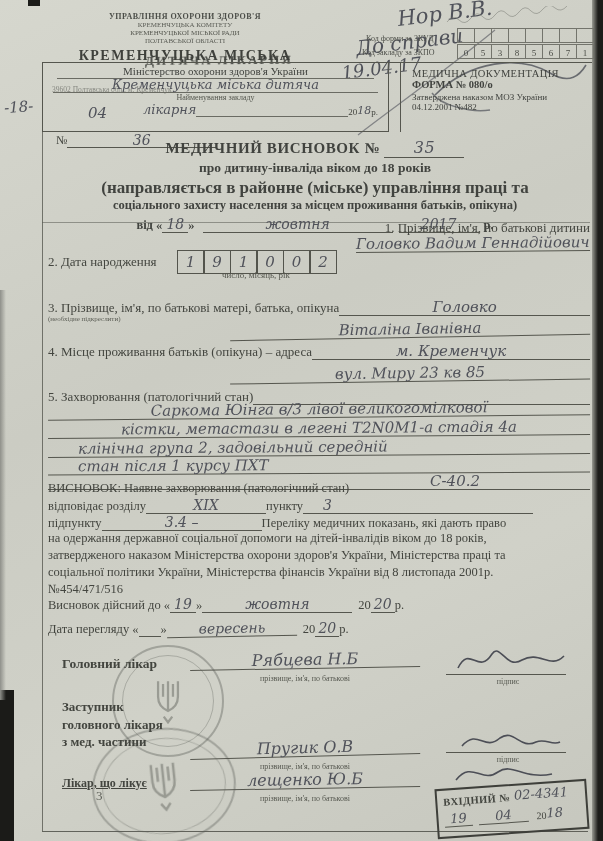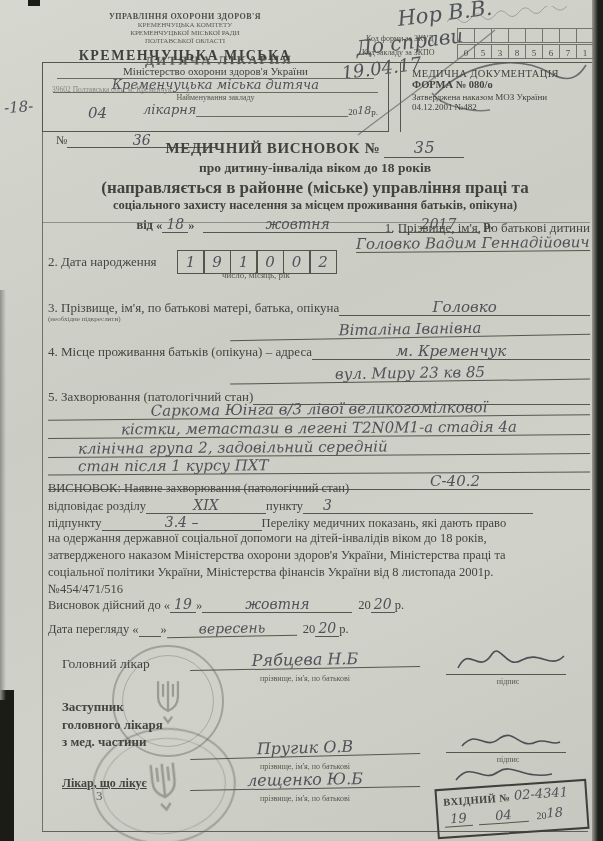--- a/index.html
+++ b/index.html
@@ -234,21 +234,21 @@
     </svg>
   </div>
   <div class="rstamp" style="left:92px;top:728px;width:140px;height:112px;transform:rotate(-6deg);">
     <div class="inner"></div>
     <svg width="38" height="52" viewBox="0 0 24 32" style="opacity:.45;">
       <path d="M5 2 v11 q0 7 7 10 q7 -3 7 -10 V2 M12 2 v21 M8.5 4 v9 M15.5 4 v9 M9 27 l3 4 3 -4" stroke="#5a5c56" stroke-width="1.6" fill="none"></path>
     </svg>
   </div>
   <div class="abs pr" style="left:96px;top:788px;font-size:13px;color:#5c5e57;">3</div>
 
-  <div class="abs pr" style="left:62px;top:656px;font-size:13.5px;font-weight:normal;">Головний лікар</div>
+  <div class="abs pr" style="left:62px;top:656px;font-size:13.5px;font-weight:bold;">Головний лікар</div>
   <div class="frow" style="left:190px;top:652px;width:230px;">
     <span class="fill hw" style="font-size:16px;transform:rotate(-1deg);">Рябцева Н.Б</span>
   </div>
   <div class="abs capt" style="left:210px;top:674px;width:190px;">прізвище, ім'я, по батькові</div>
   <svg class="abs" style="left:448px;top:640px;" width="120" height="36">
     <path d="M10 28 C 22 4, 30 36, 44 14 C 52 2, 58 30, 74 20 C 92 10, 102 30, 116 16" stroke="#4c4e56" stroke-width="1.6" fill="none"></path>
   </svg>
   <div class="abs sigline" style="left:446px;top:674px;width:120px;"></div>
   <div class="abs capt" style="left:478px;top:677px;width:60px;">підпис</div>
 

